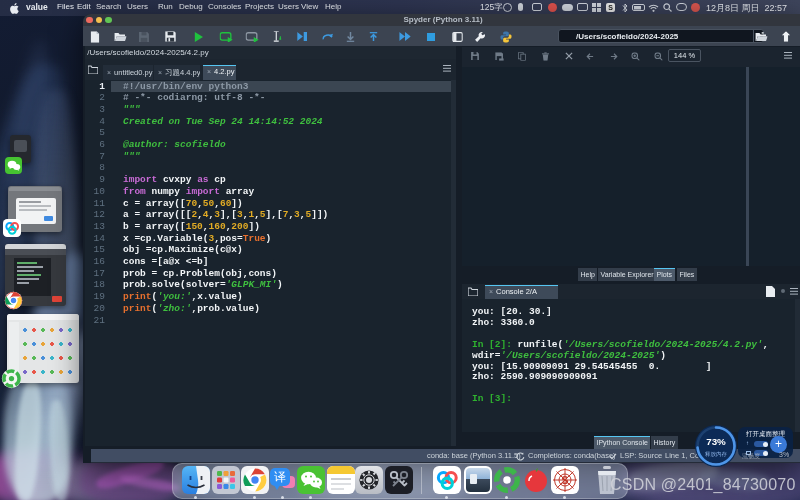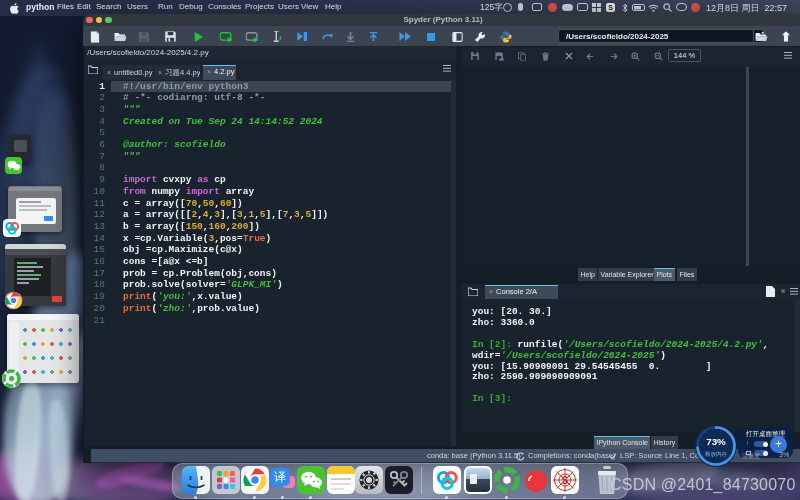--- a/index.html
+++ b/index.html
@@ -126,21 +126,21 @@
   <svg class="a" style="left:1px;top:368px" width="21" height="21" viewBox="0 0 24 24">
         <circle cx="12" cy="12" r="11" fill="#f2f7f2"></circle>
         <circle cx="12" cy="12" r="8.6" fill="none" stroke="#3db54a" stroke-width="4" stroke-dasharray="9 2.5"></circle>
         <circle cx="12" cy="12" r="3" fill="#3db54a"></circle>
       </svg>
 </div>
 <div id="menubar" class="a">
 <svg style="position:absolute;left:10px;top:3px" width="9" height="11" viewBox="0 0 16 20">
         <path d="M13.1 10.6c0-2.4 2-3.6 2.1-3.7-1.1-1.7-2.9-1.9-3.5-1.9-1.5-.2-2.9.9-3.7.9-.8 0-1.9-.9-3.2-.9C3.2 5 1.6 6 .8 7.5c-1.7 3-.4 7.4 1.2 9.8.8 1.2 1.7 2.5 3 2.4 1.2 0 1.7-.8 3.1-.8s1.9.8 3.2.8c1.3 0 2.2-1.2 3-2.4.9-1.4 1.3-2.7 1.3-2.8-.1 0-2.5-1-2.5-3.9zM10.7 3.1c.7-.8 1.1-1.9 1-3.1-1 0-2.2.7-2.9 1.5-.6.7-1.2 1.9-1 3 1.1.1 2.2-.6 2.9-1.4z" fill="#e8ebf0"></path>
       </svg>
-<span style="left:26px;font-weight:bold;font-size:8.5px">python</span>
+<span style="left:26px;font-weight:bold;font-size:8.5px">value</span>
 <span style="left:57px">Files</span>
 <span style="left:77px">Edit</span>
 <span style="left:96px">Search</span>
 <span style="left:127px">Users</span>
 <span style="left:158px">Run</span>
 <span style="left:179px">Debug</span>
 <span style="left:208px">Consoles</span>
 <span style="left:245px">Projects</span>
 <span style="left:278px">Users</span>
 <span style="left:301px">View</span>
@@ -240,21 +240,21 @@
           <rect x="0.7" y="0.7" width="11.6" height="10.6" rx="1.5" fill="none" stroke="#e8ecf0" stroke-width="1.4"></rect>
           <rect x="1.2" y="1.2" width="4" height="9.6" fill="#e8ecf0"></rect>
         </svg>
     <svg class="a" style="left:390px;top:4px" width="14" height="14" viewBox="0 0 14 14">
           <path d="M13 3.5a4 4 0 0 1-5.2 5L3.5 13 1 10.5l4.5-4.3A4 4 0 0 1 10.5 1l-2 2L10 5l2-1z" fill="#eef1f4"></path>
         </svg>
     <svg class="a" style="left:416px;top:4px" width="14" height="14" viewBox="0 0 14 14">
           <path d="M7 0c-3 0-3.5 1.5-3.5 2.5V4H7v1H1.8C.8 5 0 6 0 7.5S.8 10 1.8 10h1.7V8.2c0-1.2 1-2.2 2.2-2.2h3.1c1 0 1.7-.8 1.7-1.8V2.5C10.5 1.3 9.5 0 7 0z" fill="#3d76ab"></path>
           <path d="M7 14c3 0 3.5-1.5 3.5-2.5V10H7V9h5.2c1 0 1.8-1 1.8-2.5S13.2 4 12.2 4h-1.7v1.8c0 1.2-1 2.2-2.2 2.2H5.2c-1 0-1.7.8-1.7 1.8v1.7C3.5 12.7 4.5 14 7 14z" fill="#f5c53a"></path>
         </svg>
-    <div class="a" style="left:475px;top:3px;width:206px;height:14px;background:#10161f;border:1px solid #49525f;border-radius:3px;color:#e8ecf0;font-size:8px;font-weight:bold;line-height:13px;padding-left:7px">/Users/scofieldo/2024-2025<span class="a" style="right:0;top:0;width:10px;height:12px;border-left:1px solid #49525f">
+    <div class="a" style="left:475px;top:3px;width:206px;height:14px;background:#10161f;border:1px solid #49525f;border-radius:3px;color:#e8ecf0;font-size:8px;font-weight:bold;line-height:13px;padding-left:17px">/Users/scofieldo/2024-2025<span class="a" style="right:0;top:0;width:10px;height:12px;border-left:1px solid #49525f">
             <span class="a" style="left:2.5px;top:5px;width:0;height:0;border-left:2.5px solid transparent;border-right:2.5px solid transparent;border-top:3.5px solid #8d97a2"></span>
           </span></div>
     <svg class="a" style="left:671px;top:5px" width="15" height="12" viewBox="0 0 15 12">
           <path d="M0 1h5l1.5 2H13v2H3L1 11H0z" fill="#e8ecf0"></path>
           <path d="M1 11l2-6h12l-2 6z" fill="#cfd5dc"></path>
           <path d="M7 1l2-1 2 1-2 1z" fill="#e8ecf0"></path>
         </svg>
     <svg class="a" style="left:697px;top:4px" width="12" height="13" viewBox="0 0 12 13">
           <path d="M6 0l5 5H8.5v8h-5V5H1z" fill="#eef1f4"></path>
         </svg>

